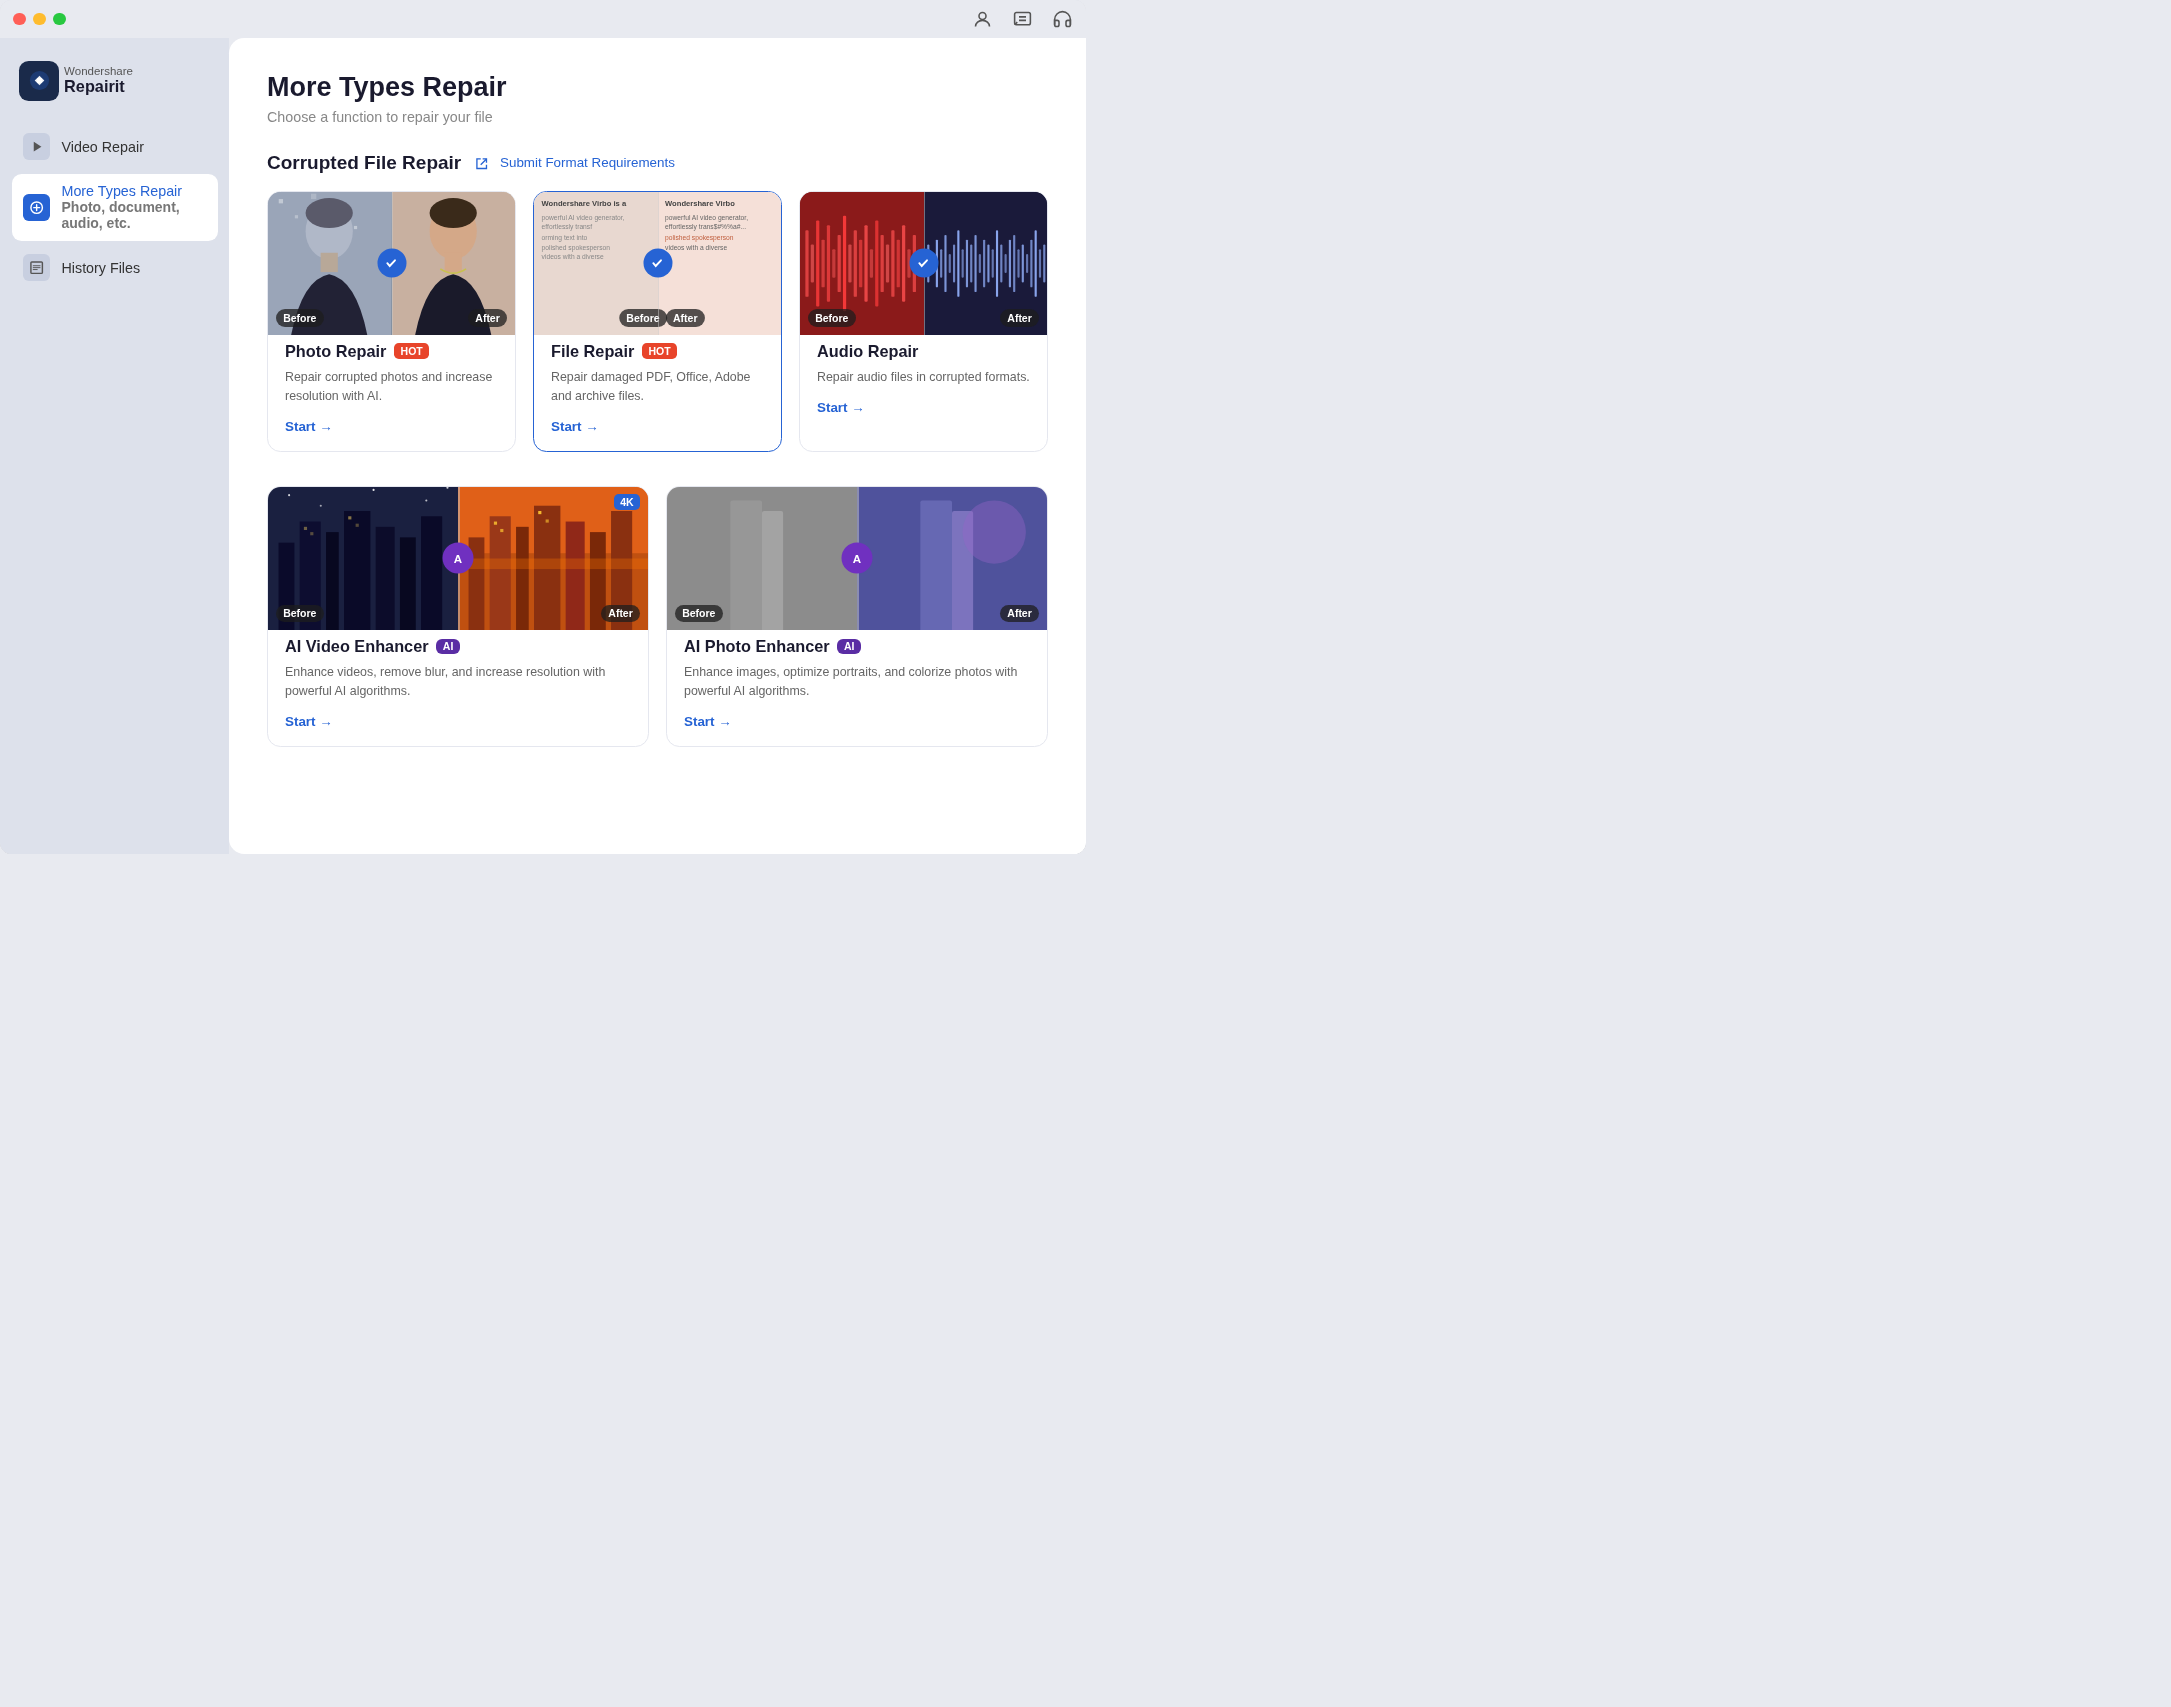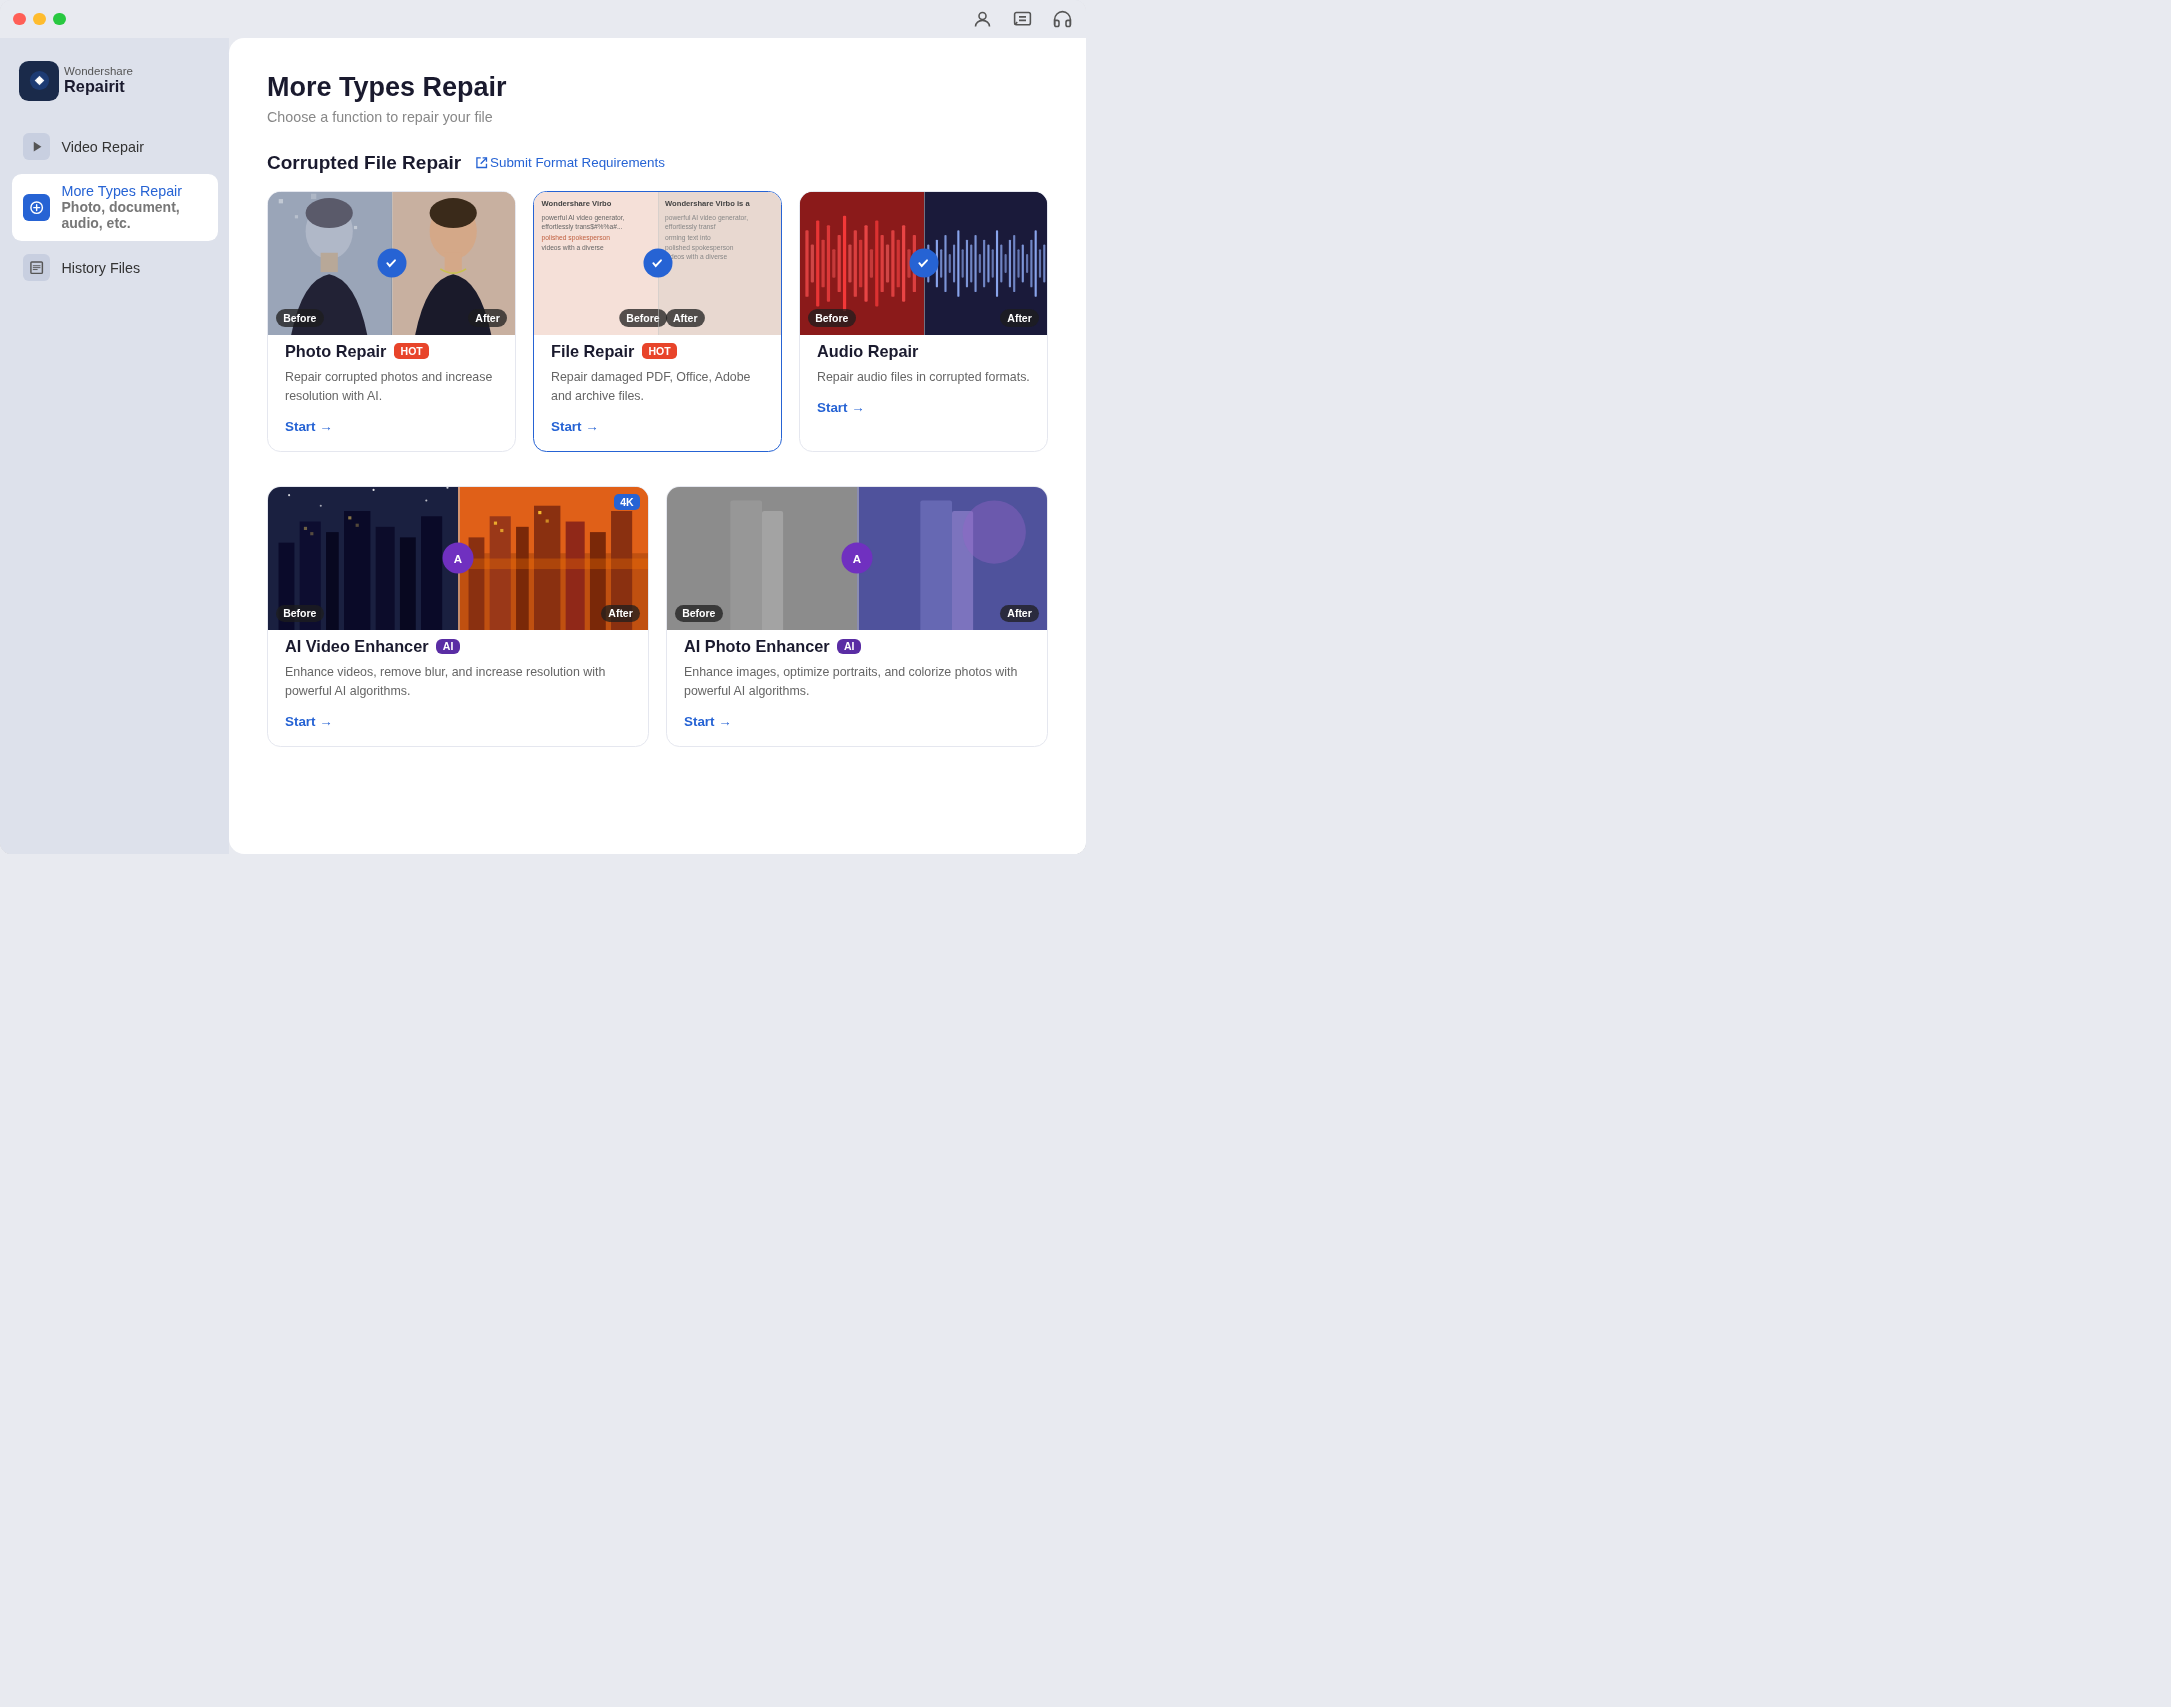--- a/index.html
+++ b/index.html
@@ -193,22 +193,22 @@
     }
 
     .section-title {
       font-size: 19px;
       font-weight: 700;
       color: #1a1a2e;
     }
 
     .section-link {
       display: flex;
-      align-items: center;
-      gap: 2px;
+      align-items: flex-end;
+      gap: 12px;
       color: #2663d4;
       font-size: 13.4px;
       text-decoration: none;
       cursor: pointer;
     }
 
     .cards-grid {
       display: grid;
       grid-template-columns: repeat(3, 1fr);
       gap: 17px;
@@ -589,34 +589,34 @@
               <span class="hot-badge">HOT</span>
             </div>
             <p class="card-description">Repair corrupted photos and increase resolution with AI.</p>
             <div class="card-start">Start →</div>
           </div>
         </div>
 
         <div class="card selected">
           <div class="card-image">
             <div class="card-image-before-after">
-              <div class="card-half" style="background: #f5e0d8;">
-                <div class="file-text-content">
-                  <div style="font-weight:600;font-size:7.6px;color:#444;margin-bottom:2.9px;">Wondershare Virbo</div>
-                  <div>powerful AI video generator, effortlessly trans$#%%a#...</div>
-                  <div style="margin-top:1.9px;color:#c06040;">polished spokesperson</div>
-                  <div>videos with a diverse</div>
-                </div>
-              </div>
               <div class="card-half" style="background: #e8d8d0;">
                 <div class="file-text-content-right">
                   <div style="font-weight:600;font-size:7.6px;color:#444;margin-bottom:2.9px;">Wondershare Virbo is a</div>
                   <div>powerful AI video generator, effortlessly transf</div>
                   <div style="margin-top:1.9px;">orming text into</div>
                   <div style="color:#888;">polished spokesperson</div>
+                  <div>videos with a diverse</div>
+                </div>
+              </div>
+              <div class="card-half" style="background: #f5e0d8;">
+                <div class="file-text-content">
+                  <div style="font-weight:600;font-size:7.6px;color:#444;margin-bottom:2.9px;">Wondershare Virbo</div>
+                  <div>powerful AI video generator, effortlessly trans$#%%a#...</div>
+                  <div style="margin-top:1.9px;color:#c06040;">polished spokesperson</div>
                   <div>videos with a diverse</div>
                 </div>
               </div>
             </div>
             <div class="divider-line"></div>
             <div class="repair-badge">
               <svg width="15.3" height="15.3" viewBox="0 0 16 16" fill="none">
                 <path d="M4 8l2.5 3L12 5" stroke="white" stroke-width="2" stroke-linecap="round"></path>
               </svg>
             </div>

